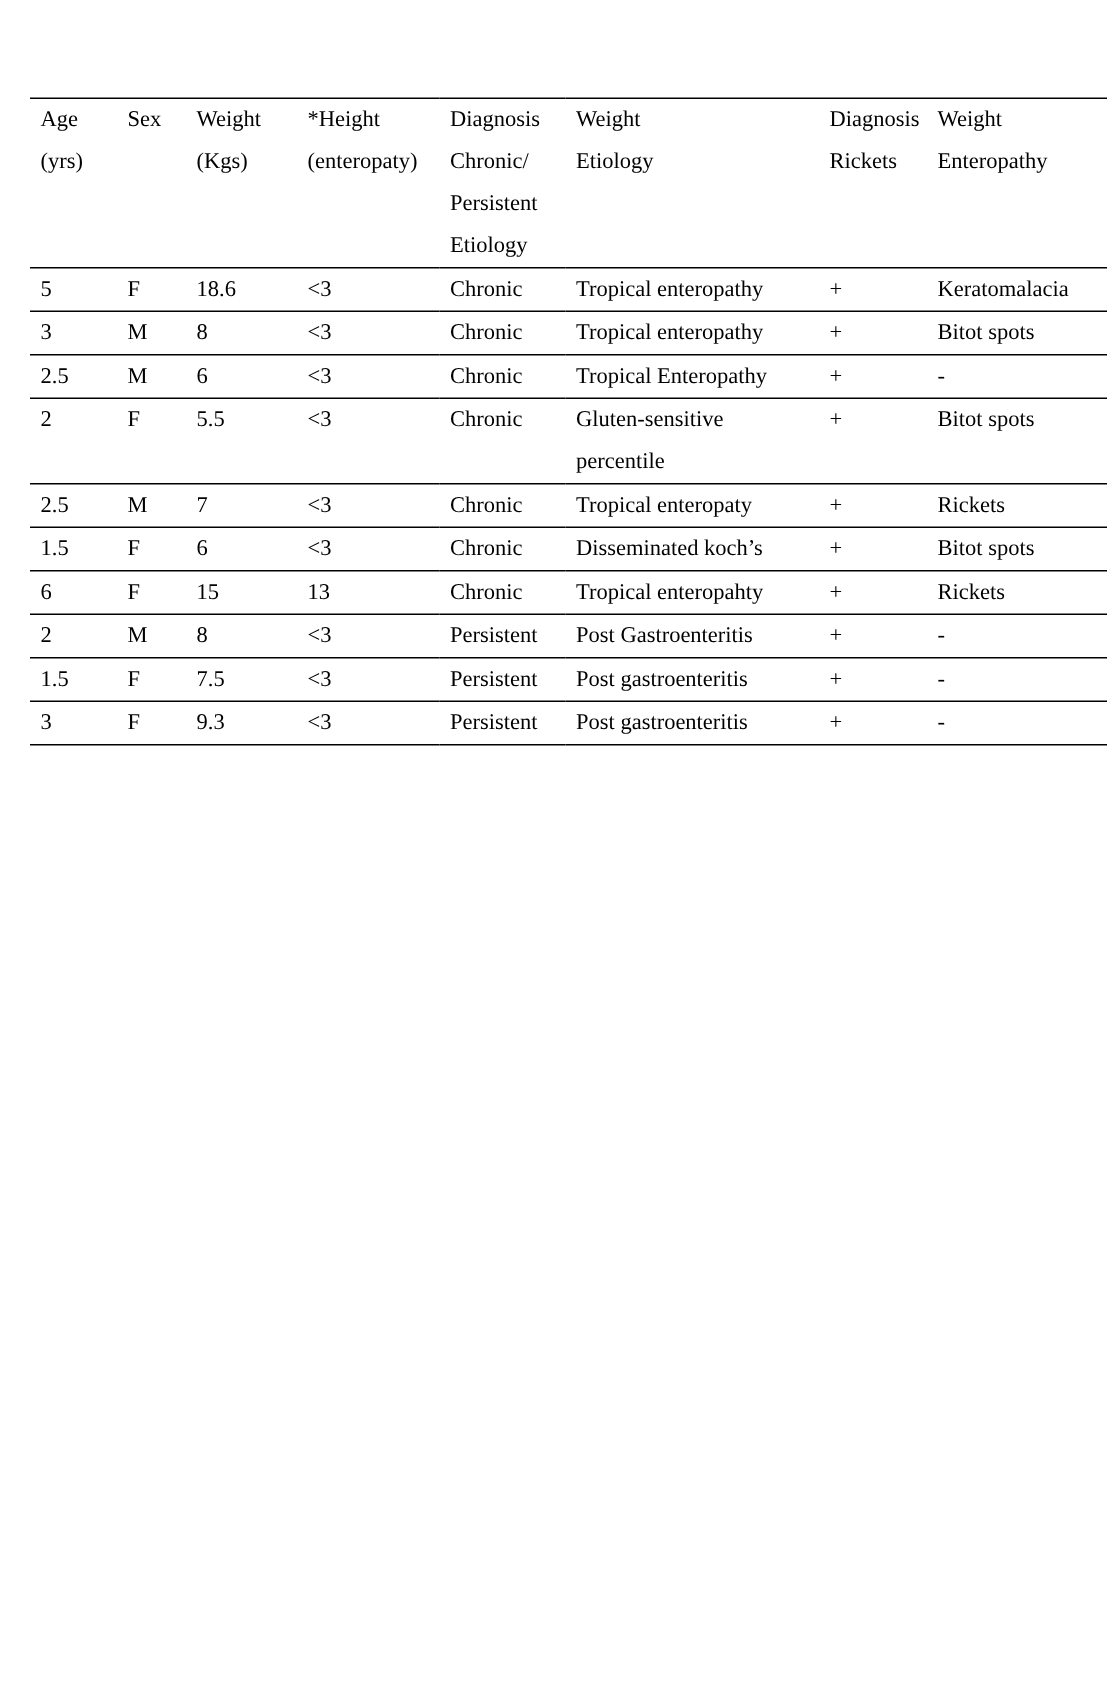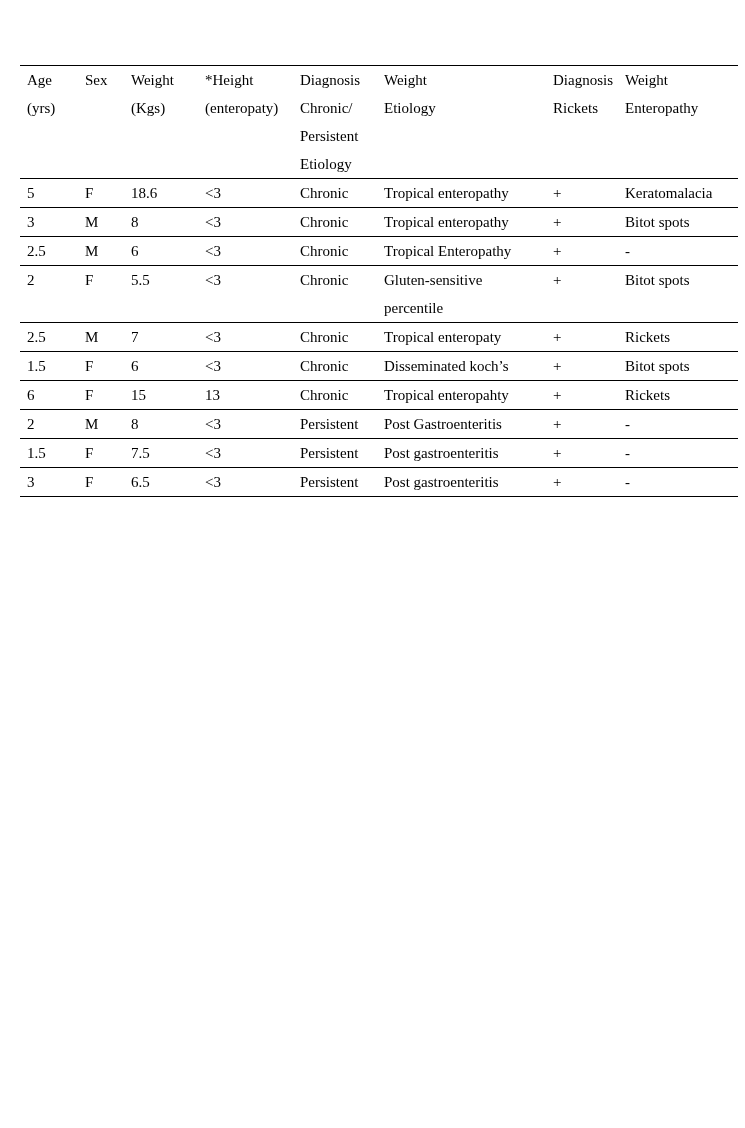--- a/index.html
+++ b/index.html
@@ -201,21 +201,21 @@
         <td>7.5</td>
         <td>&lt;3</td>
         <td>Persistent</td>
         <td>Post gastroenteritis</td>
         <td>+</td>
         <td>-</td>
       </tr>
       <tr>
         <td>3</td>
         <td>F</td>
-        <td>6.5</td>
+        <td>9.3</td>
         <td>&lt;3</td>
         <td>Persistent</td>
         <td>Post gastroenteritis</td>
         <td>+</td>
         <td>-</td>
       </tr>
     </tbody>
   </table>
 
 

